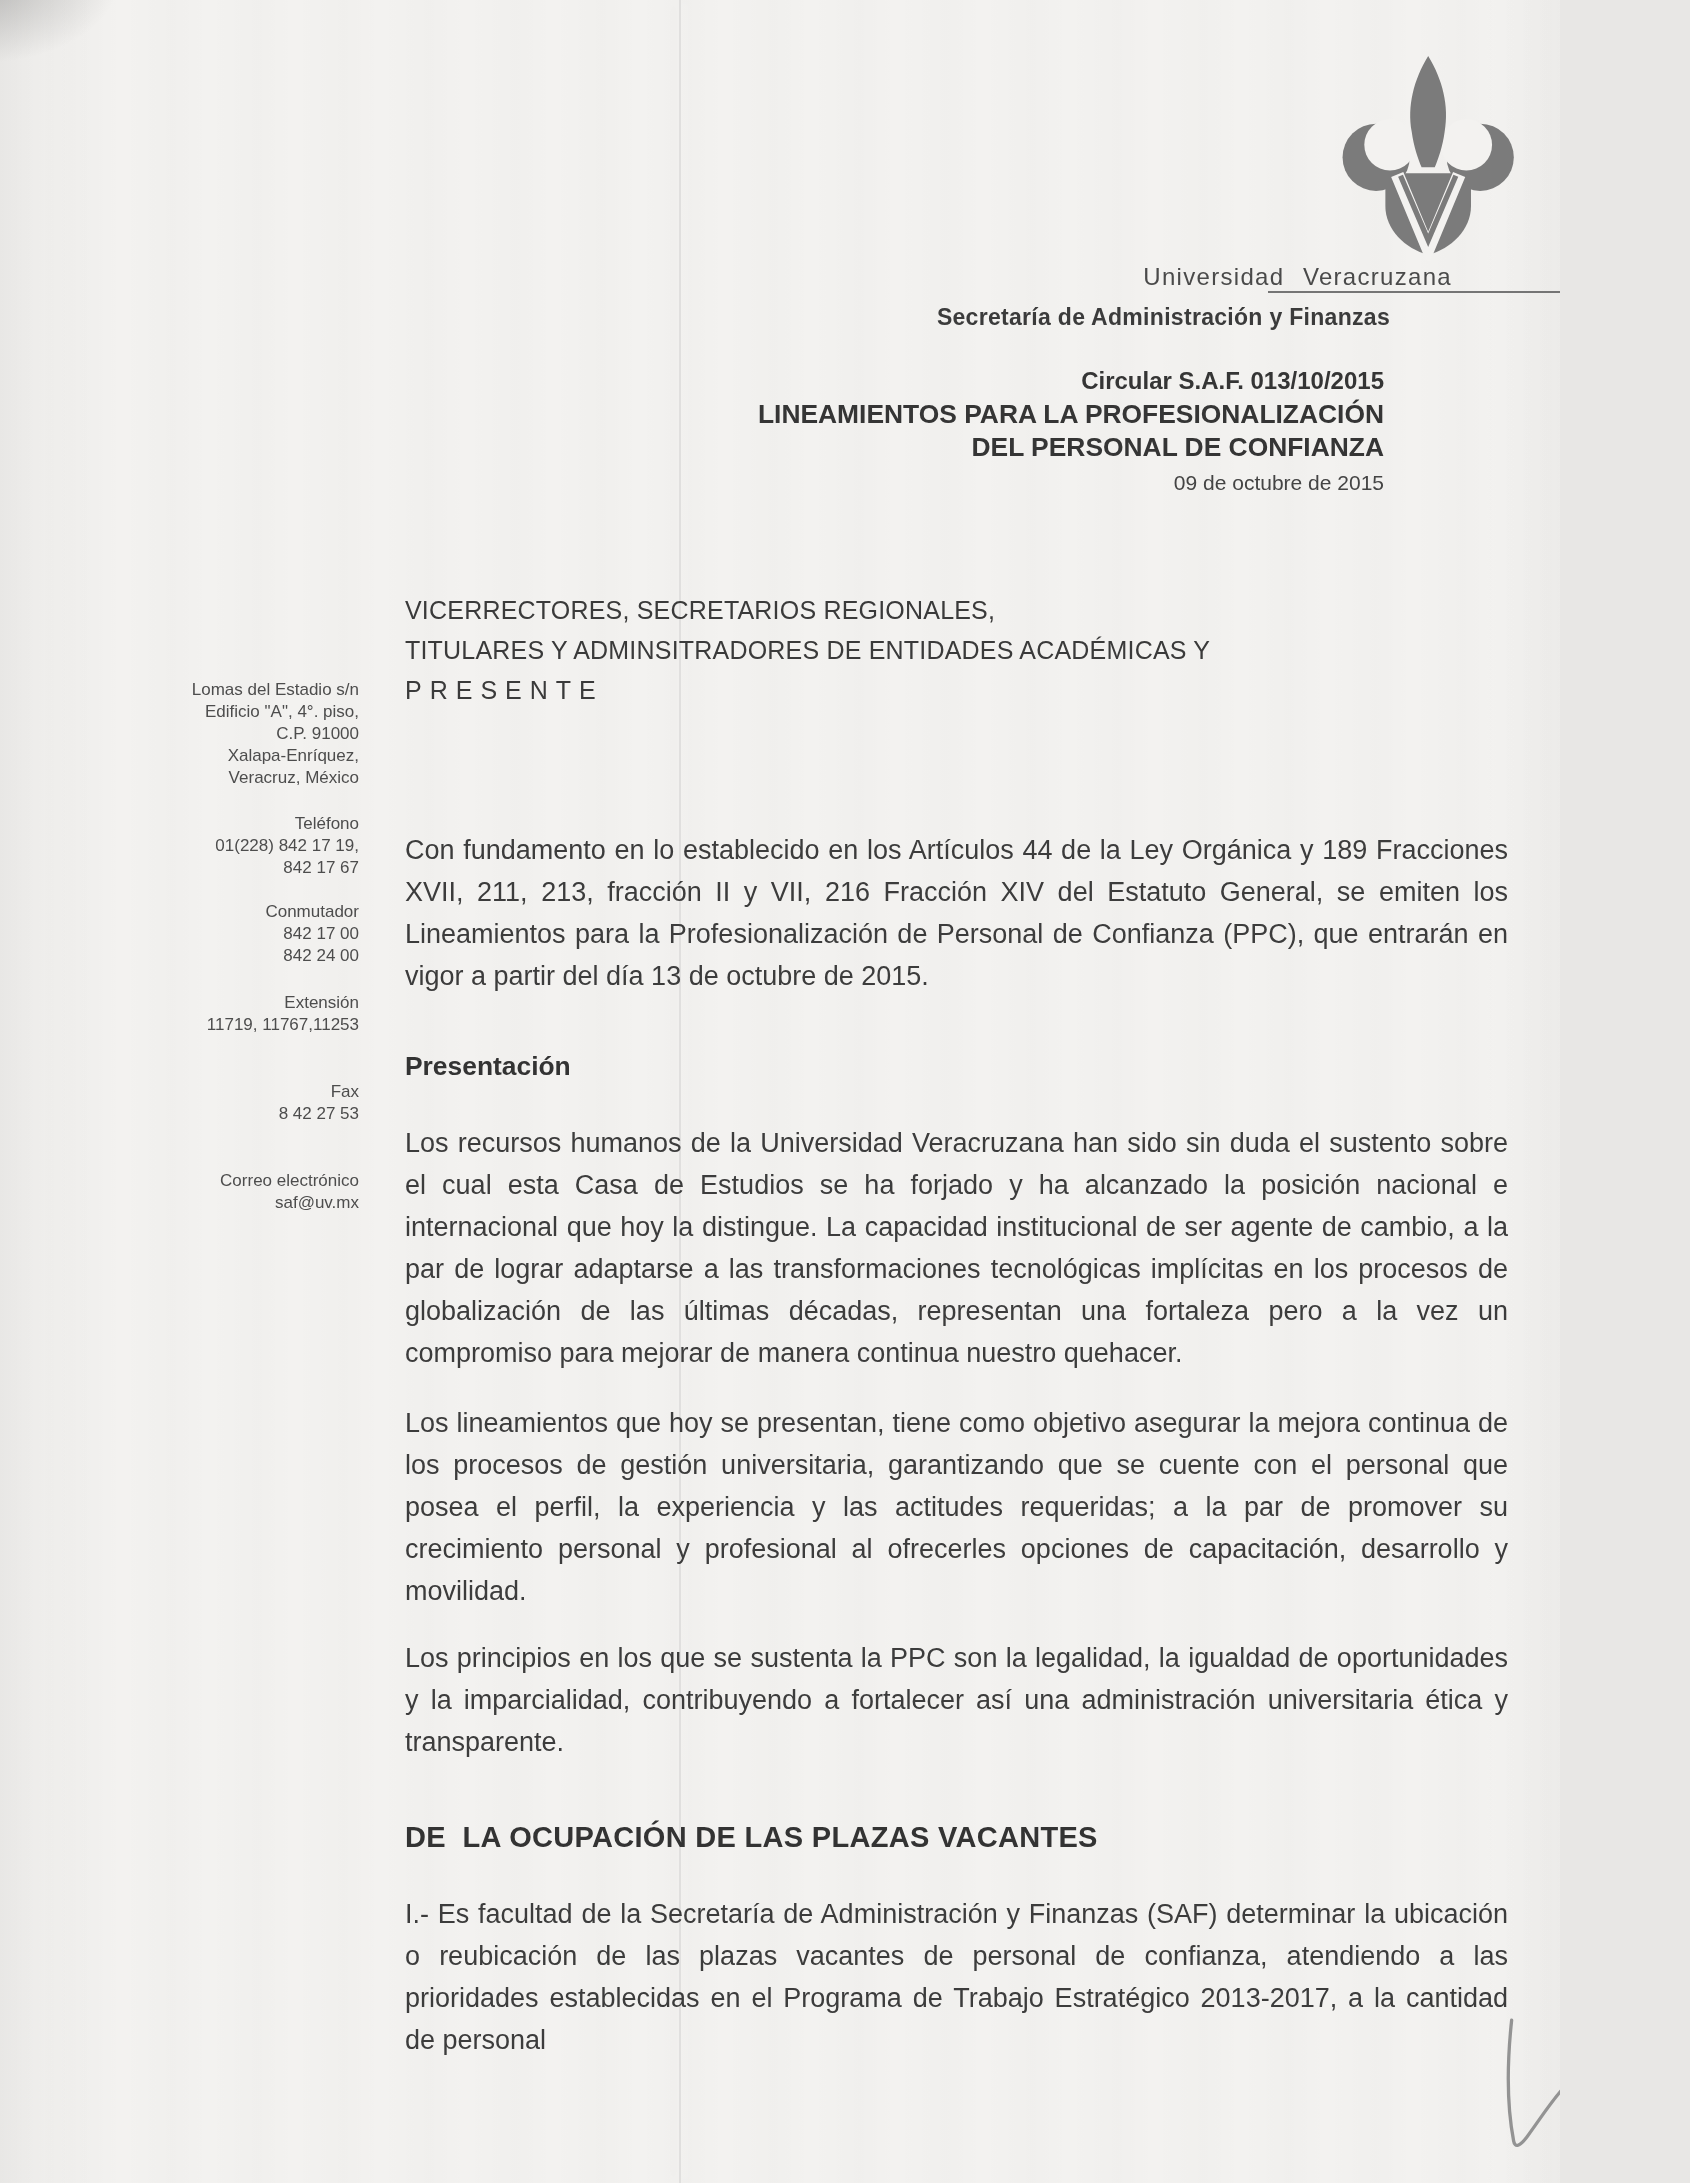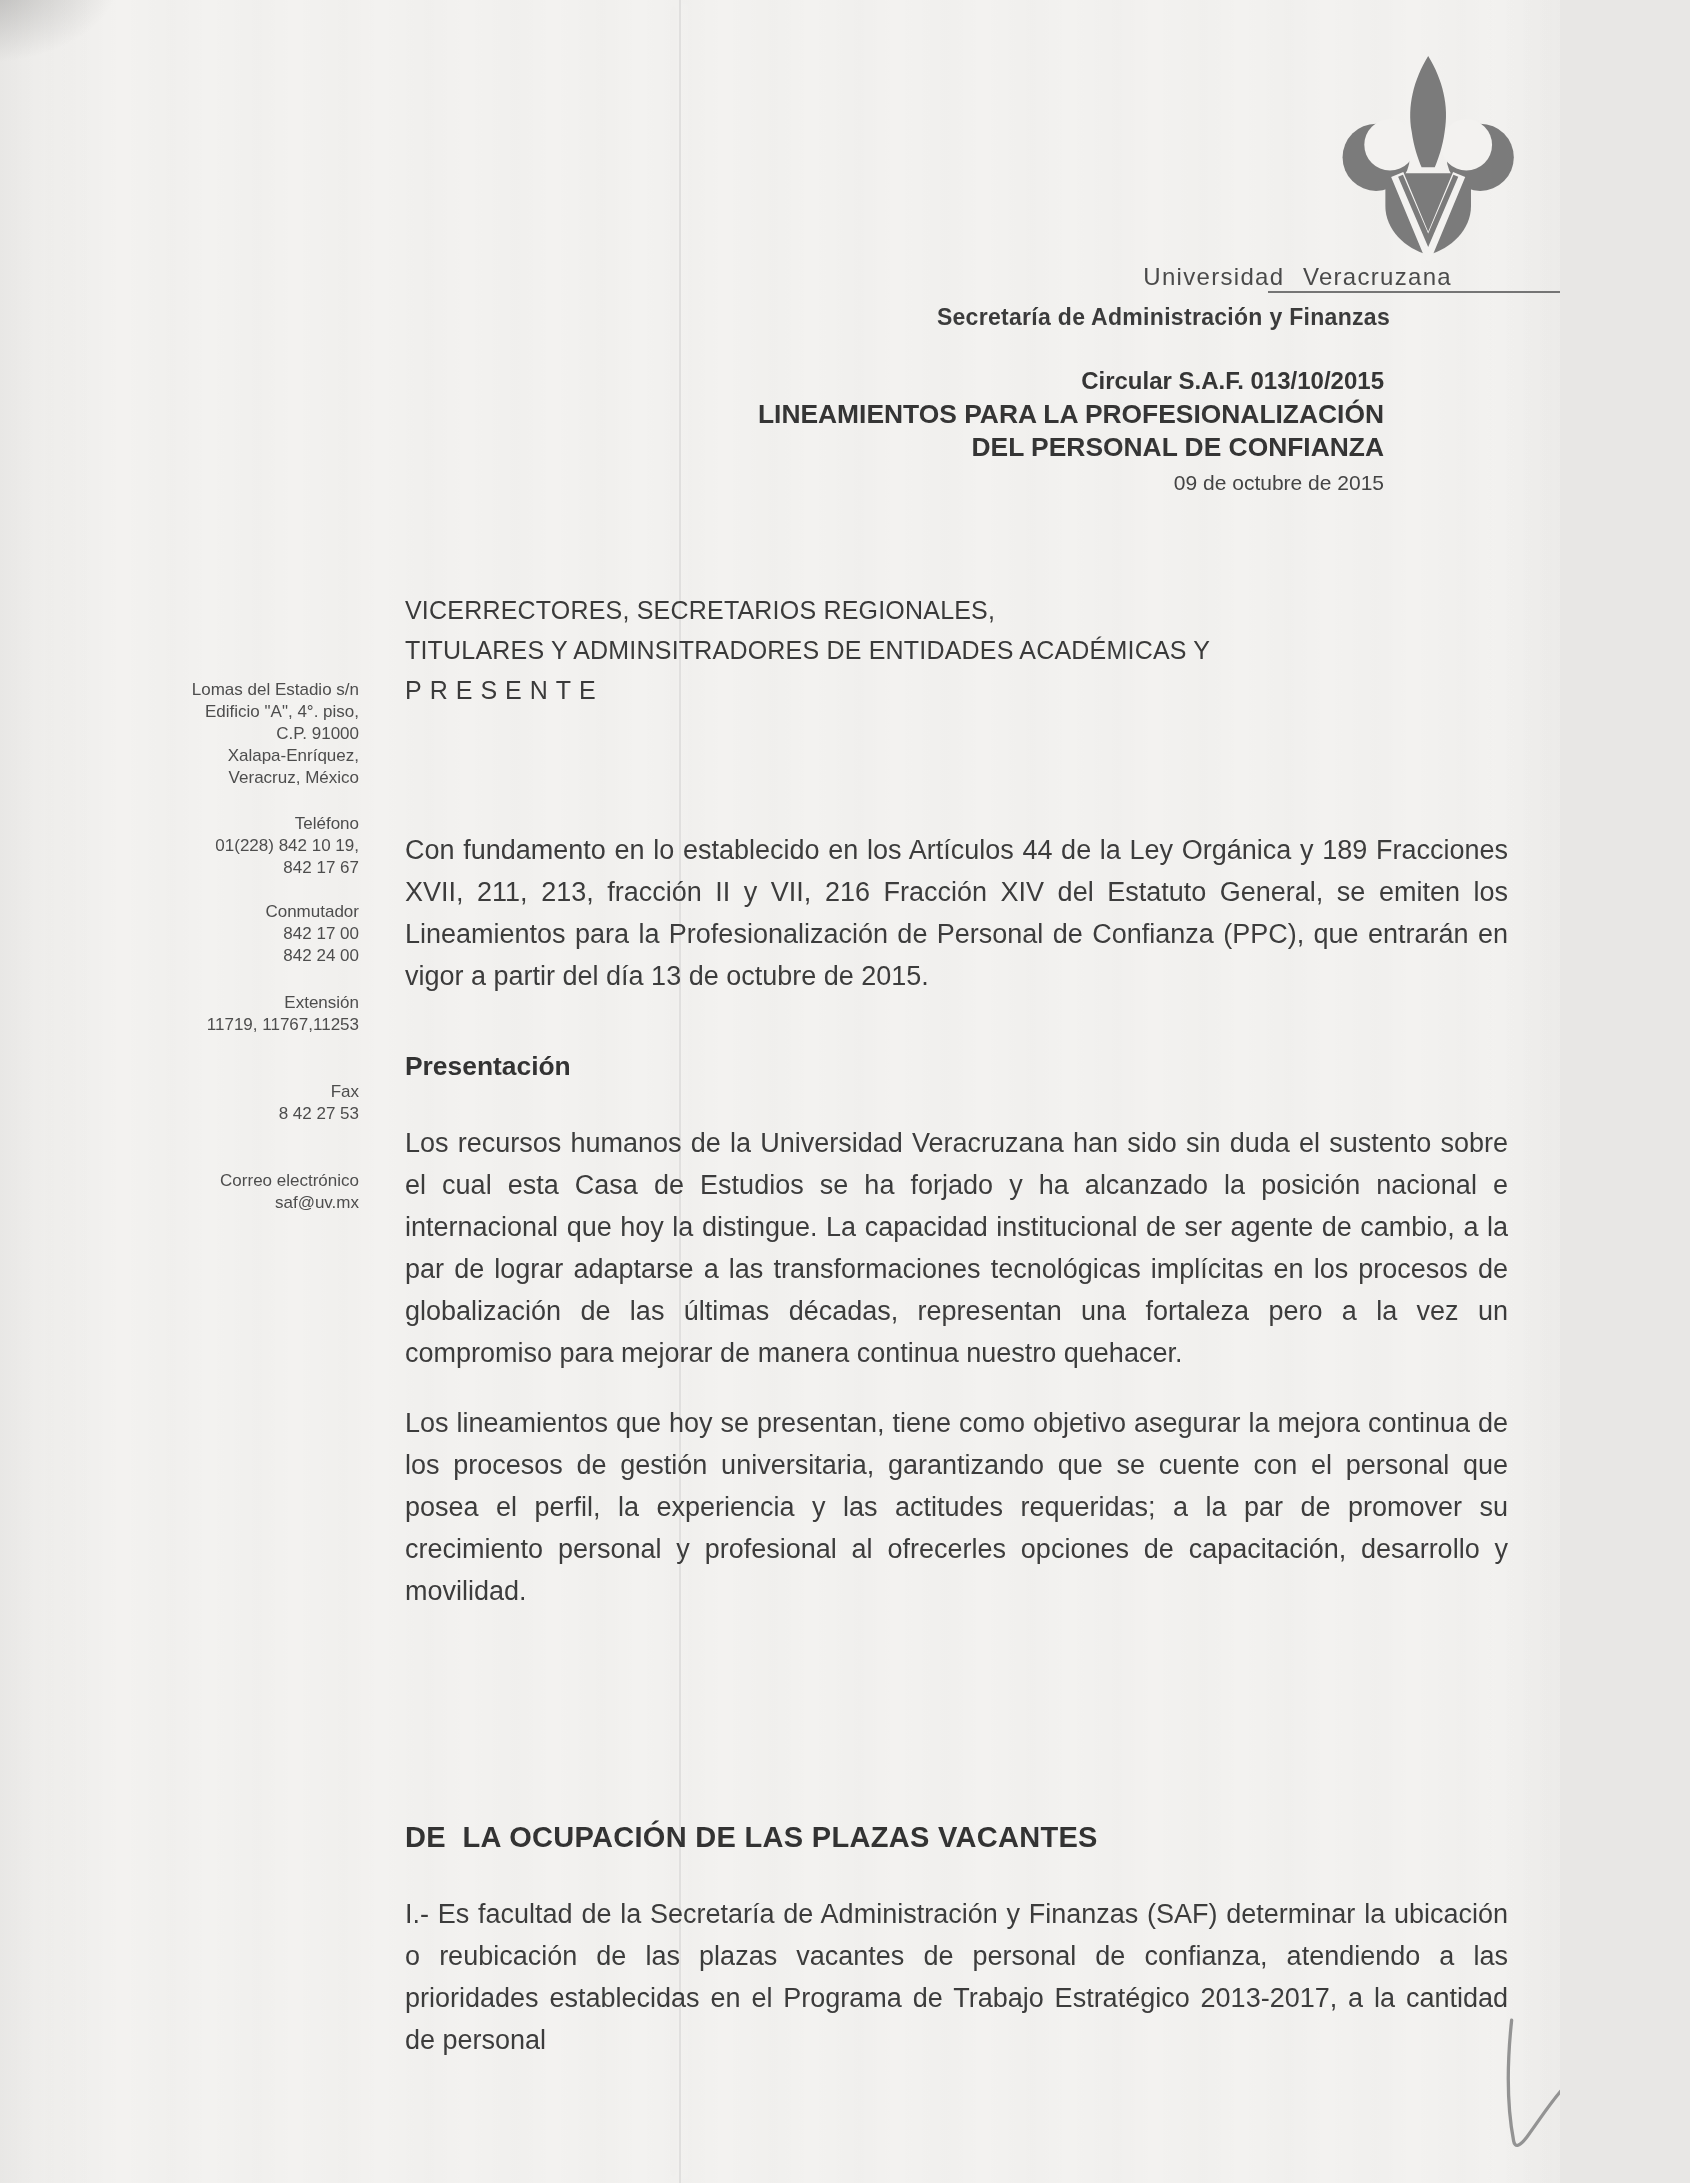--- a/index.html
+++ b/index.html
@@ -104,21 +104,21 @@
 
   <div class="sb sb-addr">
     <div>Lomas del Estadio s/n</div>
     <div>Edificio "A", 4°. piso,</div>
     <div>C.P. 91000</div>
     <div>Xalapa-Enríquez,</div>
     <div>Veracruz, México</div>
   </div>
   <div class="sb sb-tel">
     <div>Teléfono</div>
-    <div>01(228) 842 10 19,</div>
+    <div>01(228) 842 17 19,</div>
     <div>842 17 67</div>
   </div>
   <div class="sb sb-conm">
     <div>Conmutador</div>
     <div>842 17 00</div>
     <div>842 24 00</div>
   </div>
   <div class="sb sb-ext">
     <div>Extensión</div>
     <div>11719, 11767,11253</div>
@@ -129,20 +129,21 @@
   </div>
   <div class="sb sb-mail">
     <div>Correo  electrónico</div>
     <div>saf@uv.mx</div>
   </div>
 
   <div class="para p1">Con fundamento en lo establecido en los Artículos 44 de la Ley Orgánica y 189 Fracciones XVII,  211, 213, fracción II y VII, 216 Fracción XIV del Estatuto General, se emiten los Lineamientos para la  Profesionalización de Personal de Confianza (PPC), que entrarán en vigor a partir del día 13 de octubre de 2015.</div>
   <div class="h-pres">Presentación</div>
   <div class="para p2">Los recursos humanos de la Universidad Veracruzana han sido sin duda el sustento sobre el cual esta Casa de Estudios se ha forjado y ha alcanzado la posición nacional e internacional que hoy la distingue. La capacidad institucional de ser agente de cambio, a la par de lograr adaptarse a las transformaciones tecnológicas implícitas en los procesos de globalización de las últimas décadas, representan una fortaleza pero a la vez un compromiso para mejorar de manera continua nuestro quehacer.</div>
   <div class="para p3">Los lineamientos que hoy se presentan, tiene como objetivo asegurar la mejora continua de los procesos de gestión universitaria, garantizando que se cuente con el personal que posea el perfil, la experiencia y las actitudes requeridas; a la par de promover su crecimiento personal y profesional al ofrecerles opciones de capacitación, desarrollo  y movilidad.</div>
+  <div class="para p4">Los principios en los que se sustenta la PPC son la legalidad, la igualdad de oportunidades y la imparcialidad, contribuyendo a fortalecer así una administración universitaria ética y transparente.</div>
   <div class="h-sec">DE  LA OCUPACIÓN DE LAS PLAZAS VACANTES</div>
   <div class="para p5">I.- Es facultad de la Secretaría de Administración y Finanzas (SAF) determinar la ubicación o reubicación de las plazas vacantes de personal de confianza, atendiendo a las prioridades establecidas en el Programa de Trabajo Estratégico 2013-2017,  a la cantidad de personal</div>
 
   <svg class="signature" viewBox="0 0 180 220" aria-hidden="true">
     <path d="M28,14 C22,70 20,140 31,197 C33,208 40,206 52,190 C74,160 100,119 117,107 C126,101 130,109 129,127 C128,153 130,177 133,195" fill="none" stroke="#939393" stroke-width="5" stroke-linecap="round"></path>
     <circle cx="160" cy="162" r="5" fill="#a3a3a3"></circle>
   </svg>
 </div>
 
 

